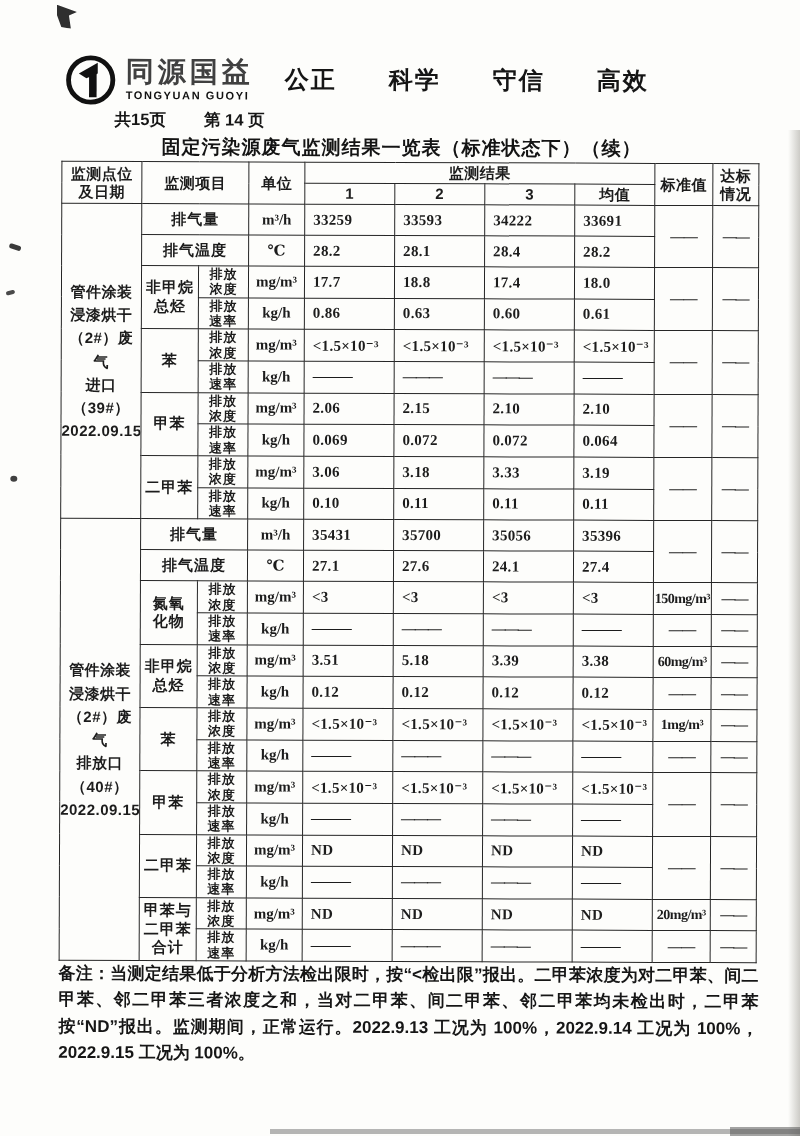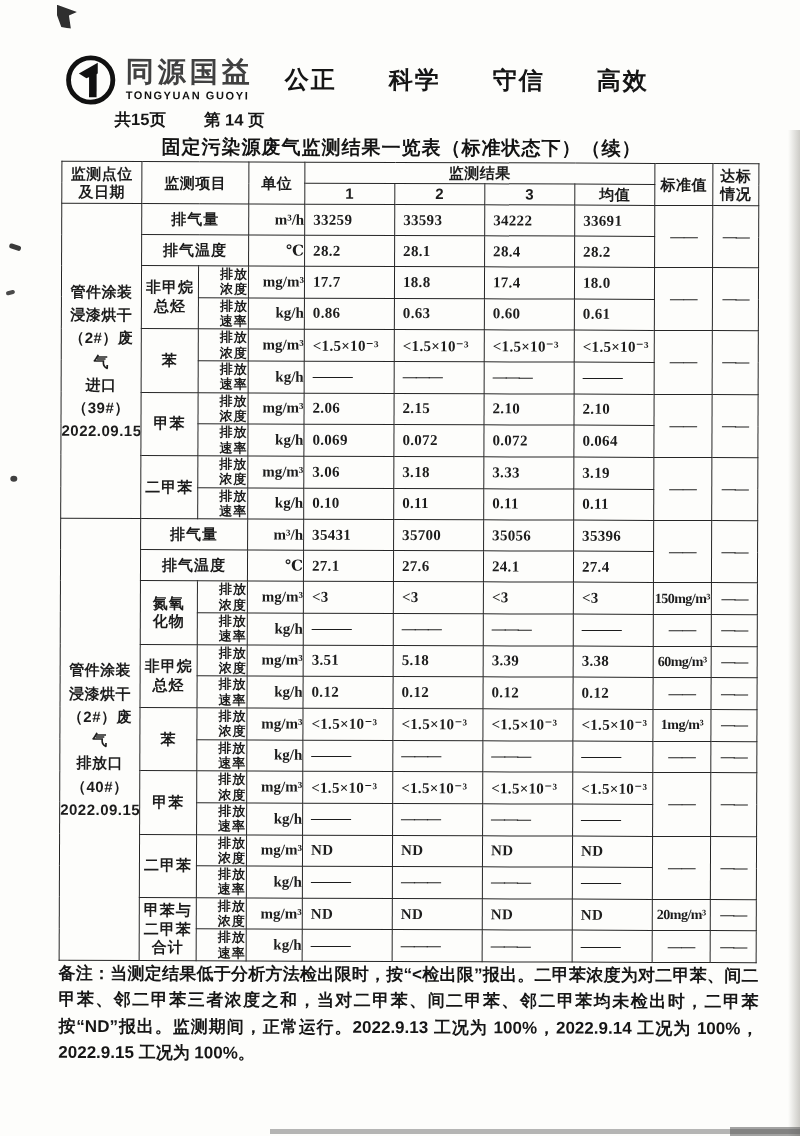--- a/index.html
+++ b/index.html
@@ -25,23 +25,23 @@
          font-size:19px;font-weight:800;letter-spacing:1px;color:#141414}
 
   
   table{border-collapse:collapse;table-layout:fixed;position:absolute;left:60px;top:162px;width:697px}
   th,td{border:1.5px solid #262626;padding:0;vertical-align:middle;white-space:pre-line;overflow:hidden}
   tr{height:31px}
   tr:nth-child(1),tr:nth-child(2){height:21px}
   .hd{font-size:15px;font-weight:700;text-align:center;letter-spacing:.5px;line-height:1.15}
   .point{font-size:15px;font-weight:700;text-align:center;line-height:1.55;letter-spacing:.5px}
   .item{font-size:15px;font-weight:700;text-align:center;letter-spacing:1px;line-height:1.25}
-  .sub{font-size:13px;font-weight:700;text-align:right;letter-spacing:1px;line-height:1.18}
+  .sub{font-size:13px;font-weight:700;text-align:center;letter-spacing:1px;line-height:1.18}
   .unit,.num,.dash,.std,.comp{font-family:"Liberation Serif","DejaVu Serif",serif;font-weight:700}
-  .unit{font-size:15px;text-align:right}
+  .unit{font-size:15px;text-align:center}
   .num{font-size:15px;text-align:left;padding-left:8px;letter-spacing:.3px}
   .dash{font-size:14px;text-align:left;padding-left:8px;letter-spacing:-1px;line-height:1}
   .std{font-size:14px;text-align:center;letter-spacing:-.5px}
   .comp{font-size:14px;text-align:center;letter-spacing:-1px}
 
   
   .note{position:absolute;left:60px;top:962px;width:700px;
         font-size:17px;font-weight:600;line-height:1.55;text-align:justify;color:#161616}
 
   

